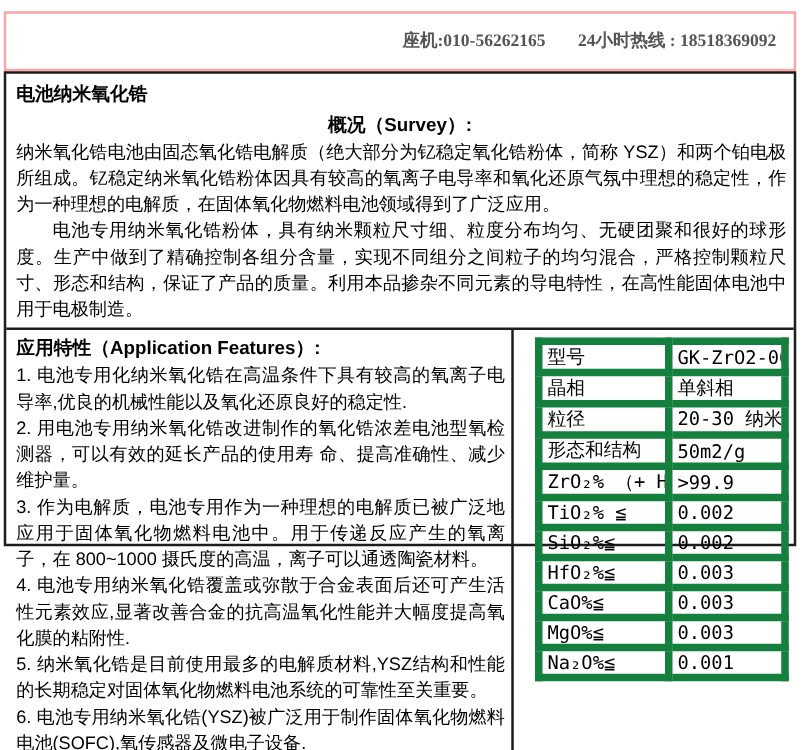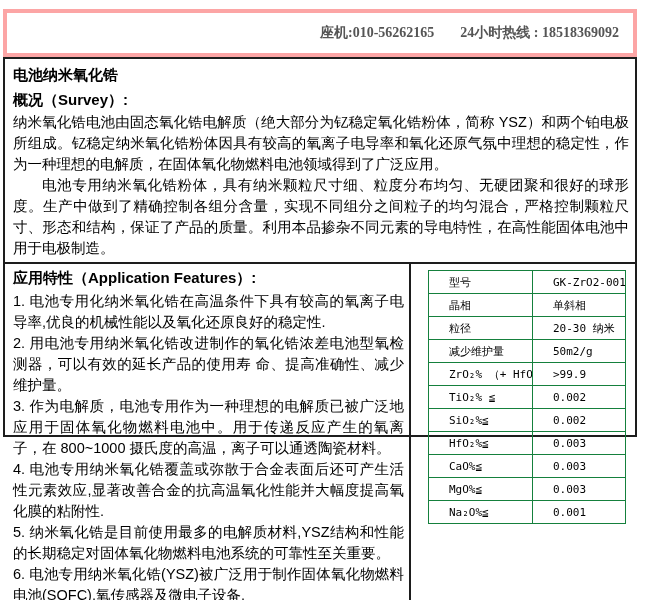--- a/index.html
+++ b/index.html
@@ -9,21 +9,21 @@
     background: #ffffff;
     font-family: "Liberation Sans", "DejaVu Sans", sans-serif;
     color: #000;
     overflow: hidden;
   }
   .sheet { padding: 9px 0 0 3px; width: 637px; }
 
   
   .contact-box {
     width: 634px; height: 48px;
-    border: 4px solid #fca5a5;
+    border: 2px solid #fca5a5;
     display: flex; align-items: center; justify-content: flex-end;
     padding-right: 14px;
     font-family: "Liberation Serif", "DejaVu Serif", serif;
     font-weight: bold; font-size: 14px; color: #555;
   }
   .contact-box .part { white-space: pre; }
   .contact-box .gap { width: 26px; }
 
   
   .main-box {
@@ -32,20 +32,21 @@
     margin-top: 0px;
     display: flex; flex-direction: column;
   }
   .doc-title {
     font-size: 15px; font-weight: bold;
     padding: 7px 8px 1px 8px;
   }
   .section-heading {
     font-size: 15px; font-weight: bold;
     padding: 5px 8px 2px 8px;
+    text-align: center;
   }
   .survey-para {
     margin: 0; padding: 0 6px 0 8px;
     font-size: 14.5px; line-height: 21px;
     text-align: justify;
   }
   .survey-para.indent { text-indent: 2em; }
 
   .columns {
     flex: 1;
@@ -65,24 +66,24 @@
     text-align: justify;
   }
 
   .spec-table {
     border-collapse: collapse;
     margin: 3px 0 0 9px;
     table-layout: fixed;
     width: 197px;
   }
   .spec-table td {
-    border: 1px solid #15803d;
+    border: 6px solid #15803d;
     height: 23px;
-    padding: 0 20px;
-    font-size: 11px;
+    padding: 0 4px;
+    font-size: 15px;
     font-family: "DejaVu Sans Mono", "Liberation Mono", monospace;
     overflow: hidden; white-space: nowrap;
   }
   .spec-table td.c1 { width: 104px; }
   .spec-table td.c2 { width: 93px; }
 </style>
 </head>
 <body>
 
 <div class="sheet">
@@ -122,21 +123,21 @@
             </tr>
             <tr>
               <td class="c1">晶相</td>
               <td class="c2">单斜相</td>
             </tr>
             <tr>
               <td class="c1">粒径</td>
               <td class="c2">20-30 纳米</td>
             </tr>
             <tr>
-              <td class="c1">减少维护量</td>
+              <td class="c1">形态和结构</td>
               <td class="c2">50m2/g</td>
             </tr>
             <tr>
               <td class="c1">ZrO₂% （+ HfO₂）</td>
               <td class="c2">&gt;99.9</td>
             </tr>
             <tr>
               <td class="c1">TiO₂% ≦</td>
               <td class="c2">0.002</td>
             </tr>

